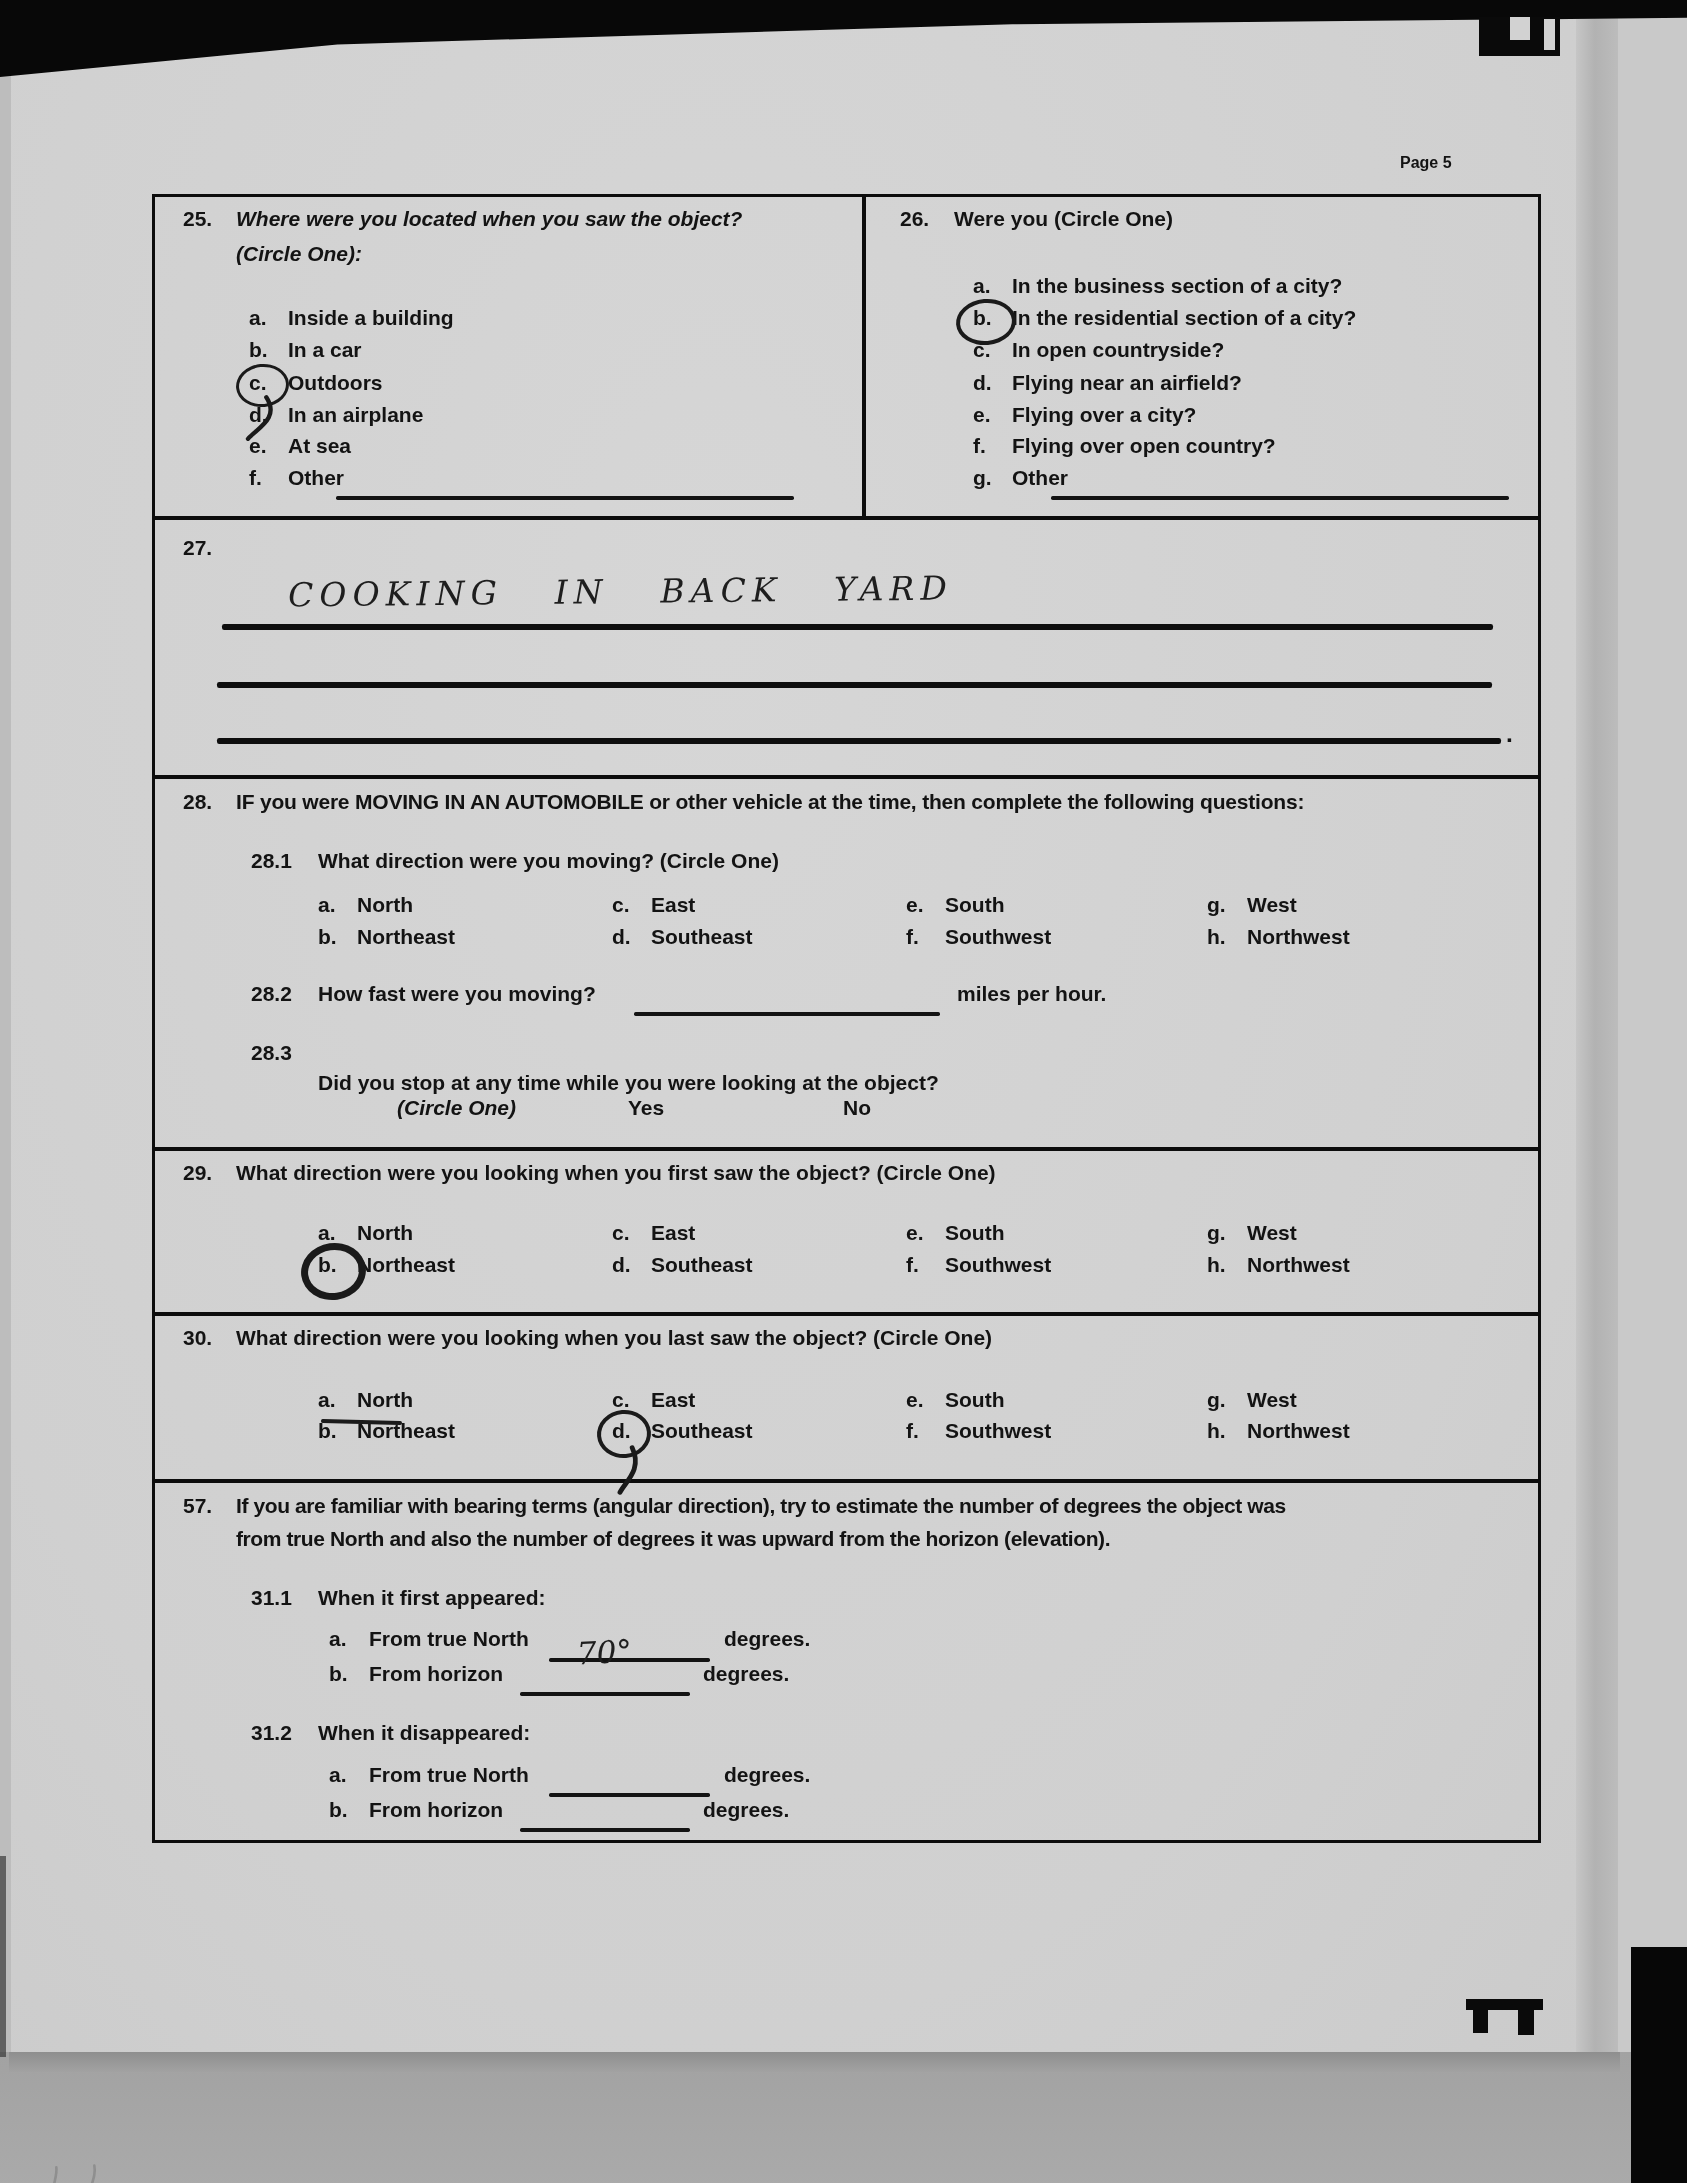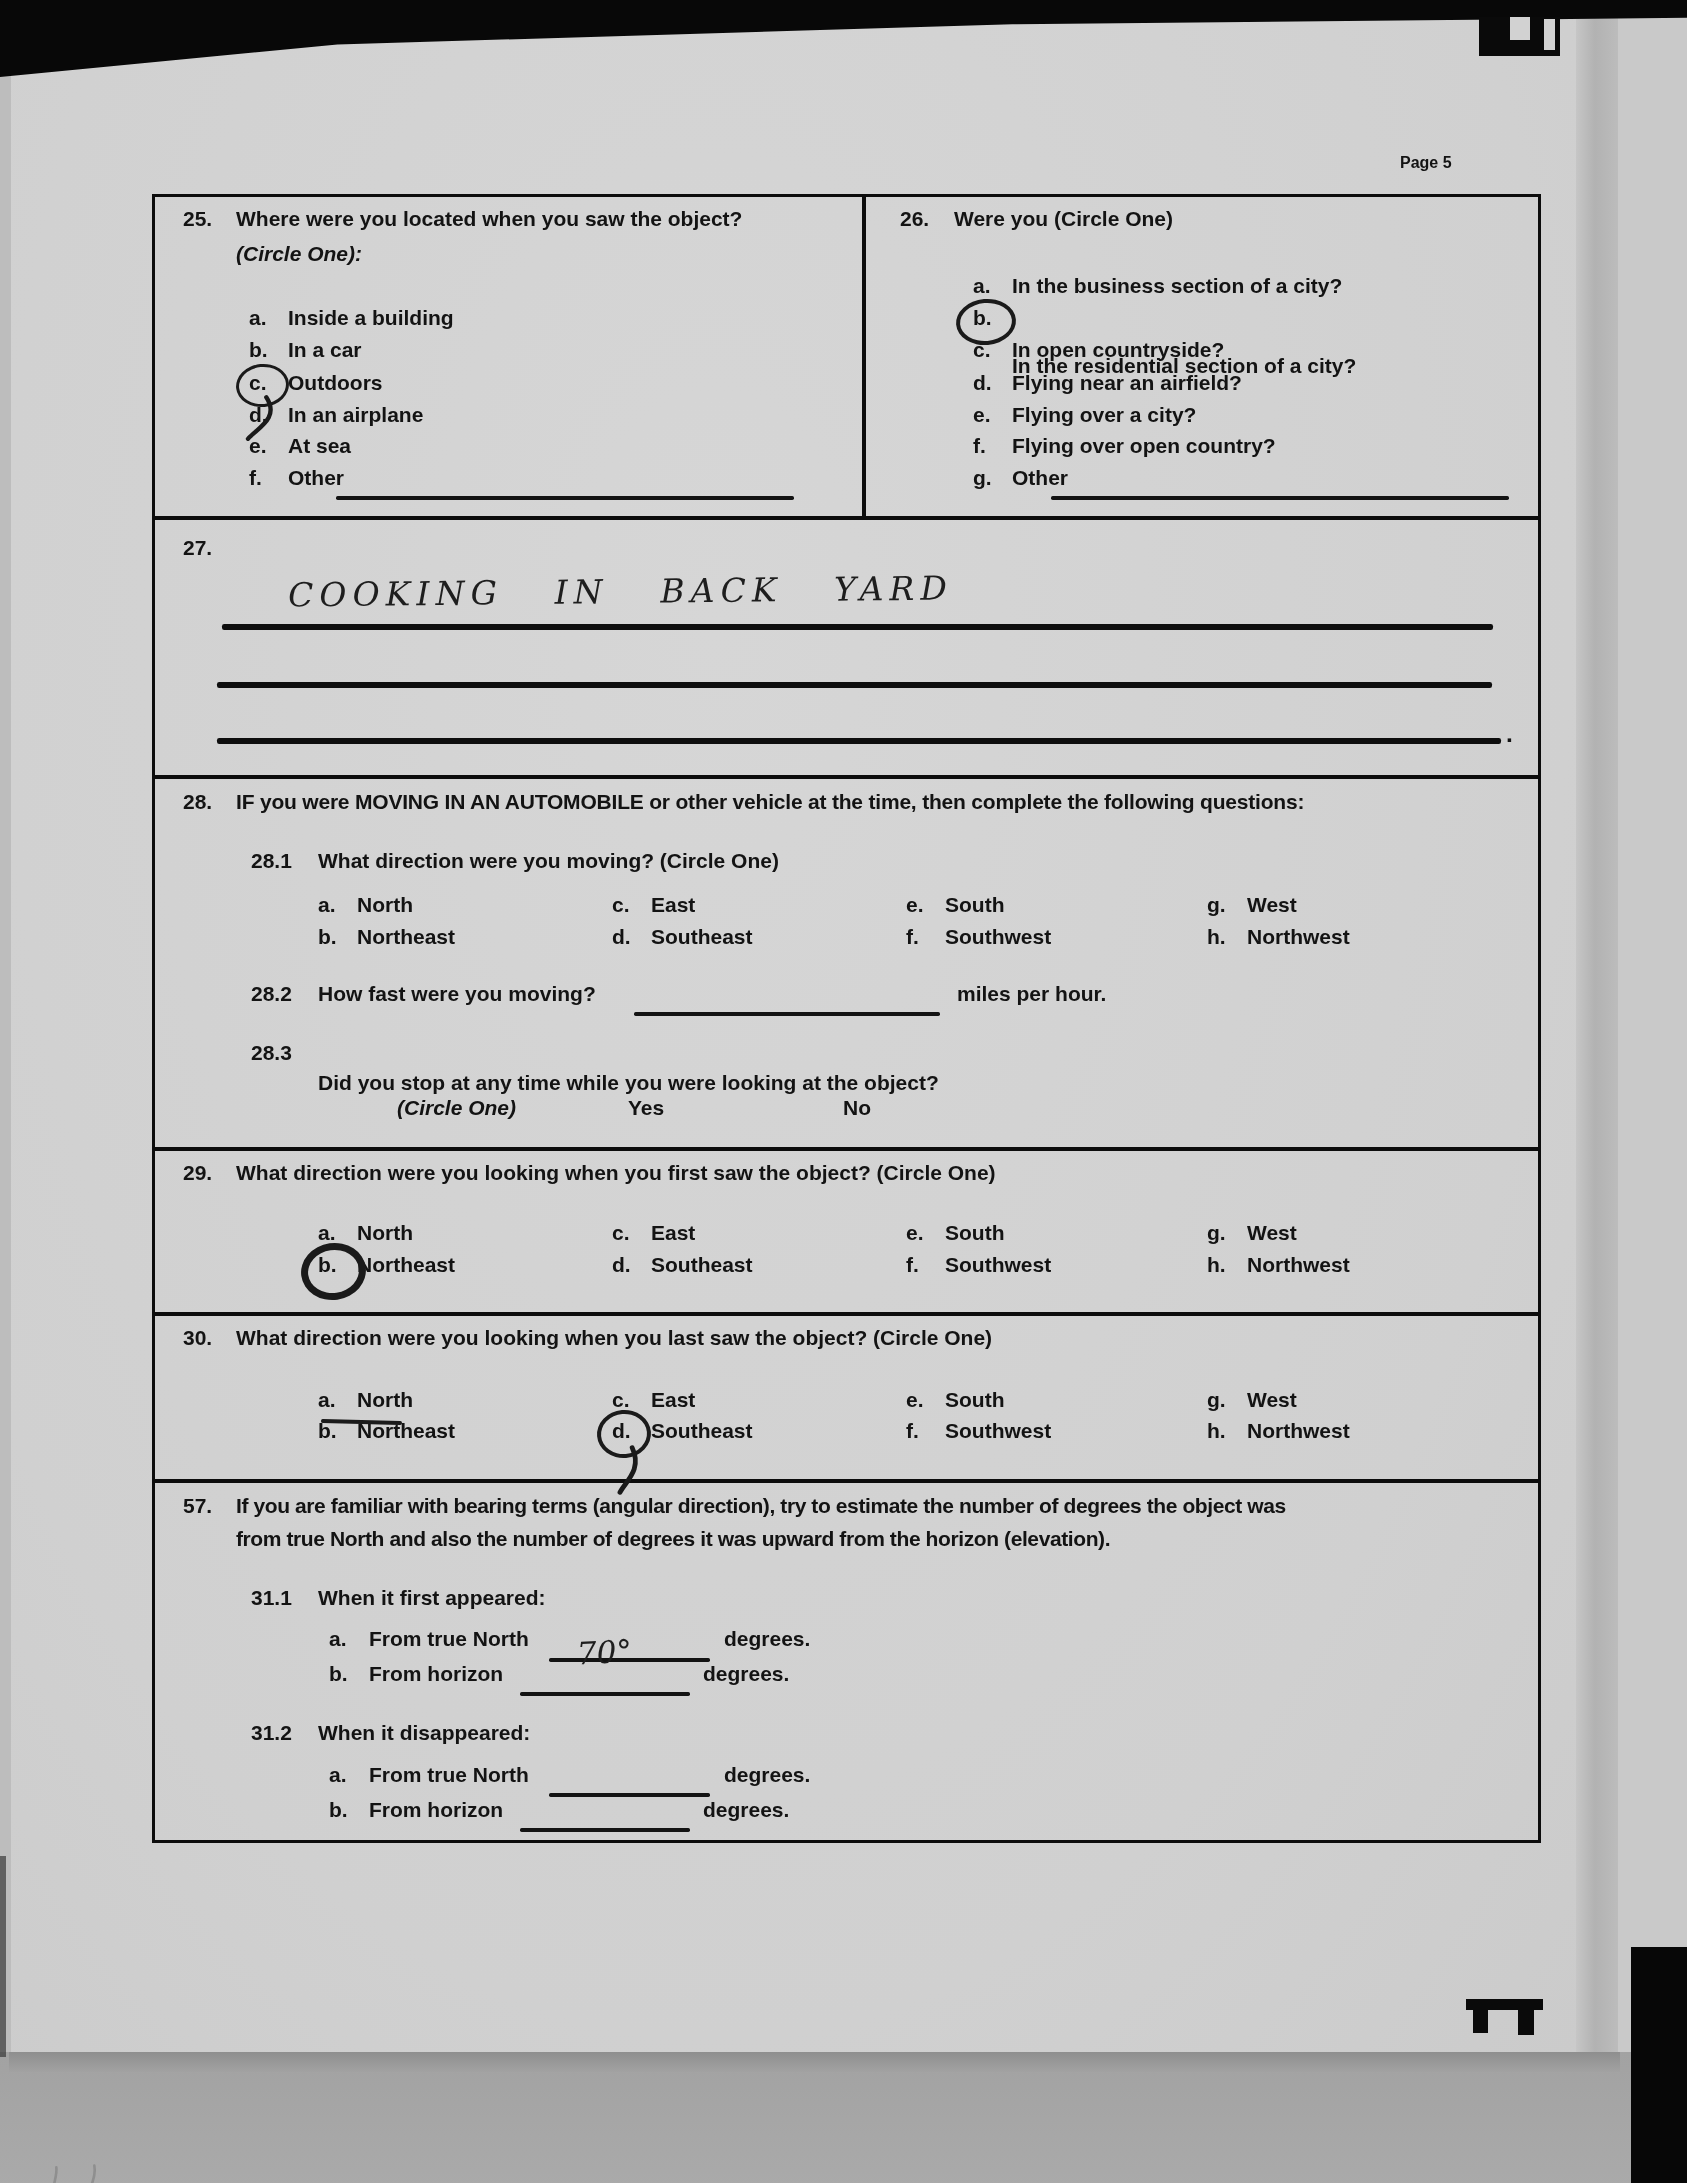--- a/index.html
+++ b/index.html
@@ -65,21 +65,21 @@
 
   <div class="form-box"></div>
   <div class="hline" style="top:516px;"></div>
   <div class="hline" style="top:775px;"></div>
   <div class="hline" style="top:1147px;"></div>
   <div class="hline" style="top:1312px;"></div>
   <div class="hline" style="top:1479px;"></div>
   <div class="vline"></div>
 
   <div class="t" style="left:183px;top:207px;">25.</div>
-  <div class="t" style="left:236px;top:207px;">Where were you located when you saw the object?</div>
+  <div class="t" style="left:236px;top:207px;font-style:italic;">Where were you located when you saw the object?</div>
   <div class="t it" style="left:236px;top:242px;">(Circle One):</div>
 
   <div class="t" style="left:249px;top:306px;">a.</div>
   <div class="t" style="left:288px;top:306px;">Inside a building</div>
   <div class="t" style="left:249px;top:338px;">b.</div>
   <div class="t" style="left:288px;top:338px;">In a car</div>
   <div class="t" style="left:249px;top:371px;">c.</div>
   <div class="t" style="left:288px;top:371px;">Outdoors</div>
   <div class="t" style="left:249px;top:403px;">d.</div>
   <div class="t" style="left:288px;top:403px;">In an airplane</div>
@@ -89,21 +89,21 @@
   <div class="t" style="left:288px;top:466px;">Other</div>
   <div class="blank" style="left:336px;top:496px;width:458px;"></div>
   <div class="circle" style="left:236px;top:364px;width:47px;height:37px;transform:rotate(-6deg);"></div>
 
   <div class="t" style="left:900px;top:207px;">26.</div>
   <div class="t" style="left:954px;top:207px;">Were you (Circle One)</div>
 
   <div class="t" style="left:973px;top:274px;">a.</div>
   <div class="t" style="left:1012px;top:274px;">In the business section of a city?</div>
   <div class="t" style="left:973px;top:306px;">b.</div>
-  <div class="t" style="left:1012px;top:306px;margin-top:48px;">In the residential section of a city?</div>
+  <div class="t" style="left:1012px;top:306px;">In the residential section of a city?</div>
   <div class="t" style="left:973px;top:338px;">c.</div>
   <div class="t" style="left:1012px;top:338px;">In open countryside?</div>
   <div class="t" style="left:973px;top:371px;">d.</div>
   <div class="t" style="left:1012px;top:371px;">Flying near an airfield?</div>
   <div class="t" style="left:973px;top:403px;">e.</div>
   <div class="t" style="left:1012px;top:403px;">Flying over a city?</div>
   <div class="t" style="left:973px;top:434px;">f.</div>
   <div class="t" style="left:1012px;top:434px;">Flying over open country?</div>
   <div class="t" style="left:973px;top:466px;">g.</div>
   <div class="t" style="left:1012px;top:466px;">Other</div>

